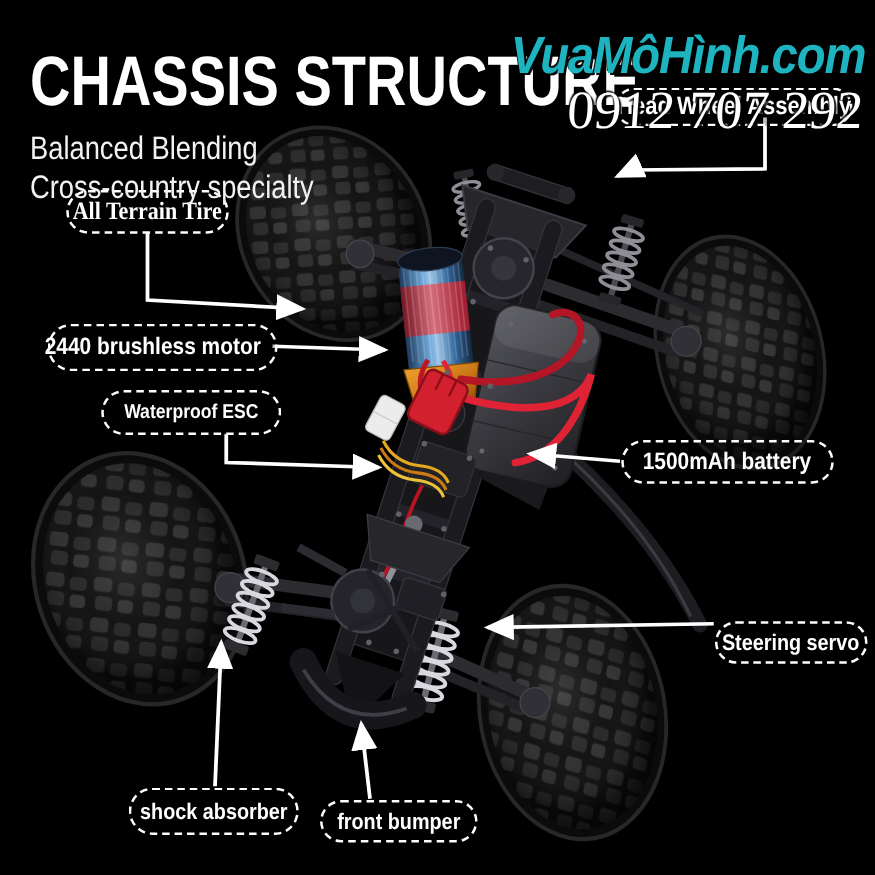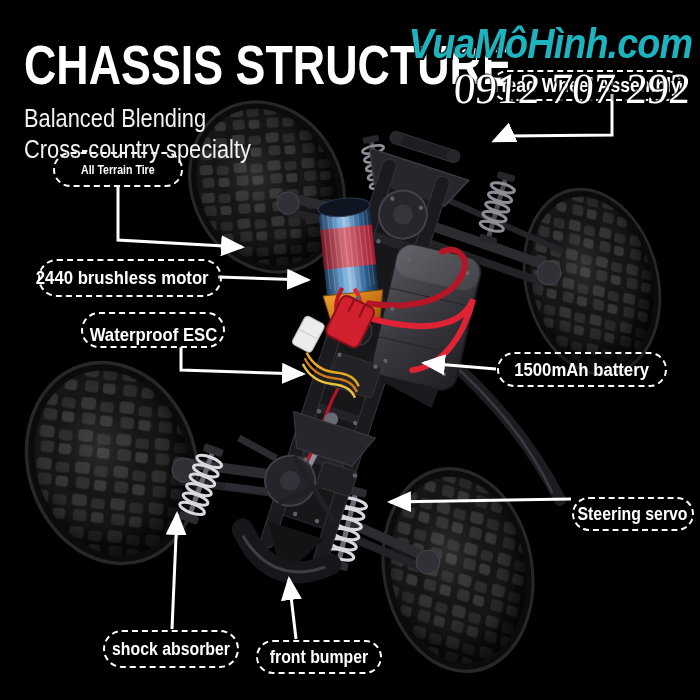--- a/index.html
+++ b/index.html
@@ -18,23 +18,23 @@
             transform:scaleX(.84);transform-origin:left top;}
   #watermark{position:absolute;right:8px;top:20px;z-index:40;text-align:right;pointer-events:none;}
   #wm-site{font-size:42px;font-weight:800;font-style:italic;letter-spacing:-1px;color:#1db4c0;
            transform:scaleX(.90);transform-origin:right top;white-space:nowrap;
            text-shadow:2px 2px 0 rgba(0,0,0,.95),-1px -1px 0 rgba(0,0,0,.9);}
   #wm-phone{font-family:"Liberation Serif",serif;font-size:43px;color:#fff;margin-top:-4px;
             transform:skewX(-4deg);transform-origin:right top;white-space:nowrap;
             text-shadow:2px 2px 1px rgba(0,0,0,.95),-1px -1px 1px rgba(0,0,0,.9);}
   
   #pill-head     {left:492px;top:70px; width:186px;height:27px;font-size:20px;}
-  #pill-tire     {left:53px; top:152px;width:126px;height:31px;font-size:12px;}
+  #pill-tire     {left:53px; top:152px;width:126px;height:31px;font-size:20px;font-family:Liberation Serif, serif;}
   #pill-motor    {left:38px; top:259px;width:180px;height:34px;font-size:19px;justify-content:flex-end;}
-  #pill-esc      {left:81px; top:312px;width:140px;height:32px;font-size:19px;align-items:flex-end;}
+  #pill-esc      {left:81px; top:312px;width:140px;height:32px;font-size:16px;}
   #pill-battery  {left:497px;top:352px;width:166px;height:31px;font-size:19px;}
   #pill-steering {left:572px;top:497px;width:118px;height:30px;font-size:18px;}
   #pill-shock    {left:103px;top:630px;width:132px;height:34px;font-size:18px;}
   #pill-bumper   {left:256px;top:640px;width:122px;height:30px;font-size:18px;}
 </style>
 </head>
 <body>
 
 <div id="stage">
 

